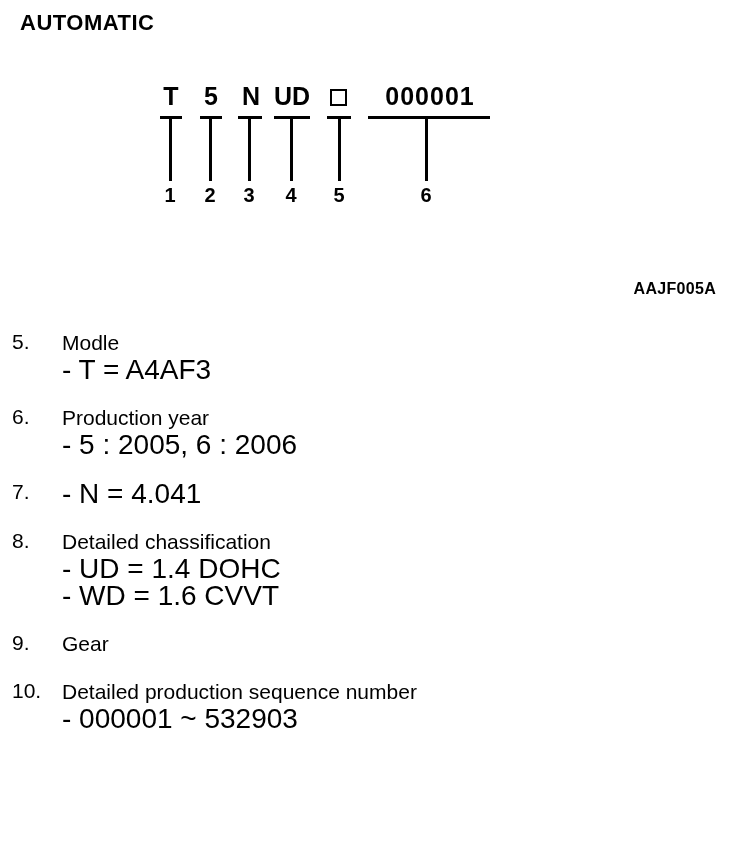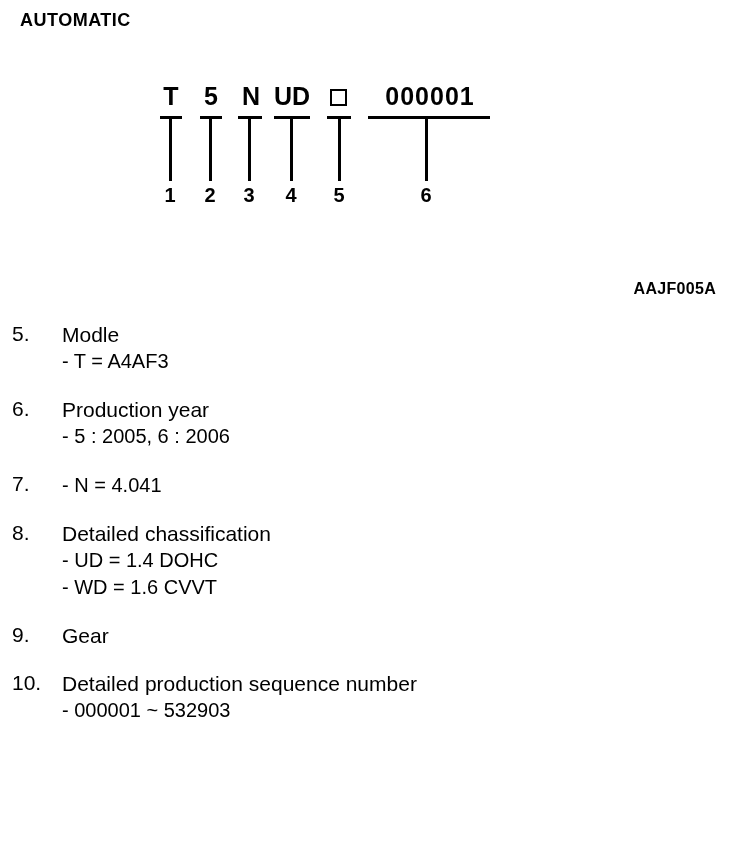--- a/index.html
+++ b/index.html
@@ -13,21 +13,21 @@
     position: relative;
     font-family: "Liberation Sans", sans-serif;
     color: #000000;
     overflow: hidden;
   }
 
   .page-title {
     position: absolute;
     left: 20px;
     top: 10px;
-    font-size: 18px;
+    font-size: 22px;
     font-weight: bold;
     letter-spacing: 0.5px;
   }
 
   
   .diagram {
     position: absolute;
     left: 150px;
     top: 80px;
     width: 400px;
@@ -126,23 +126,24 @@
     width: 42px;
     text-align: left;
     font-size: 21px;
   }
   .item-body {
     margin-left: 62px;
   }
   .item-title {
     font-size: 21px;
     line-height: 26px;
+    margin-top: 8px;
   }
   .item-sub {
-    font-size: 20px;
+    font-size: 28px;
     line-height: 27px;
     padding-left: 0px;
   }
 </style>
 </head>
 <body>
 
 <div class="page-title">AUTOMATIC</div>
 
 <div class="diagram">

